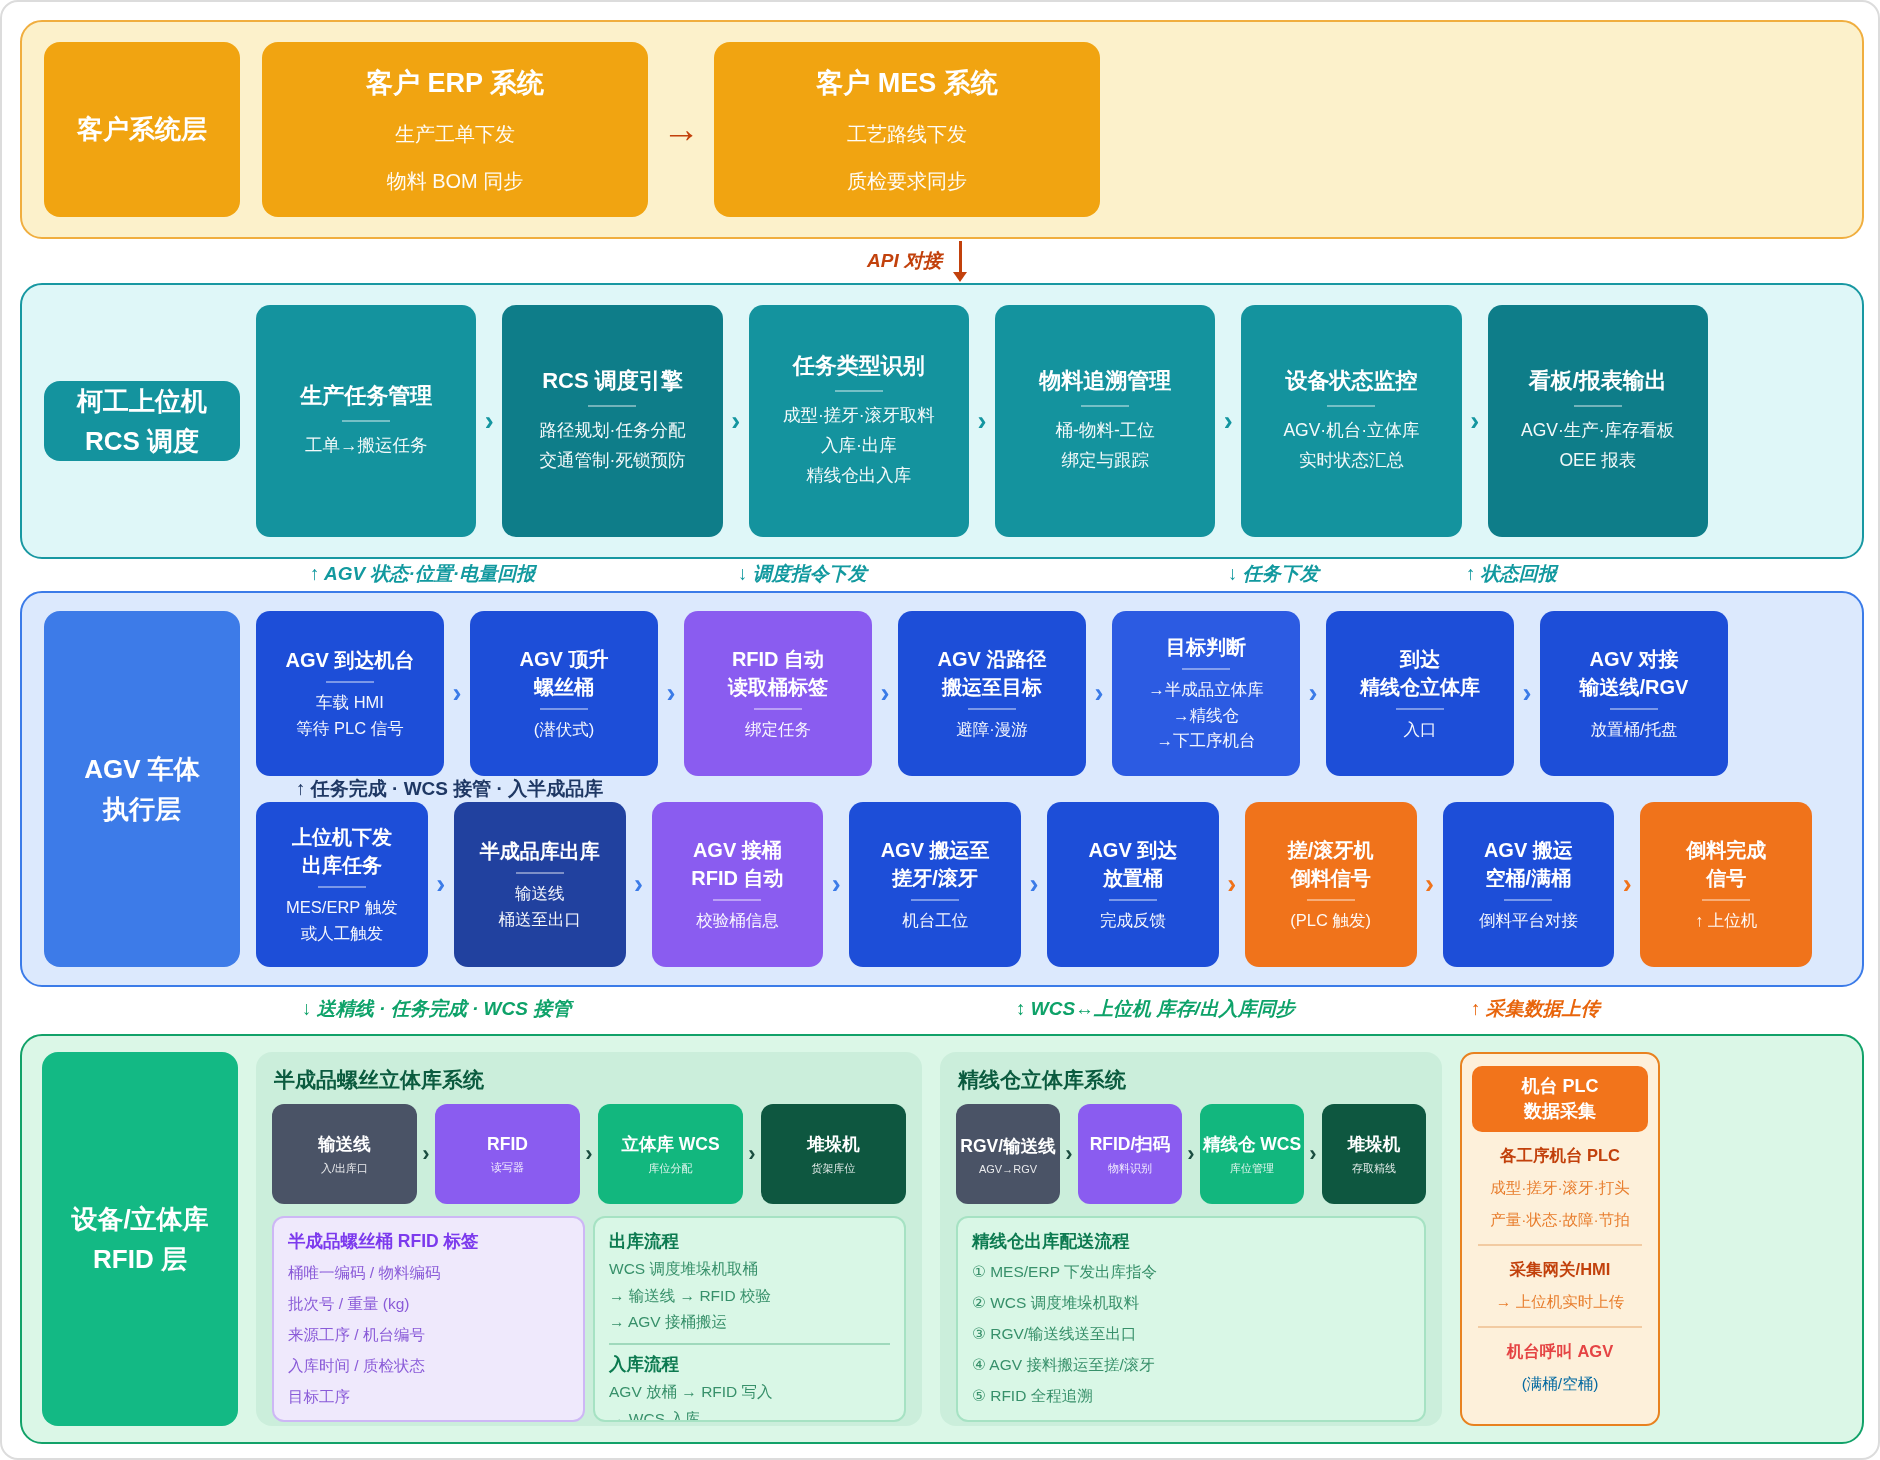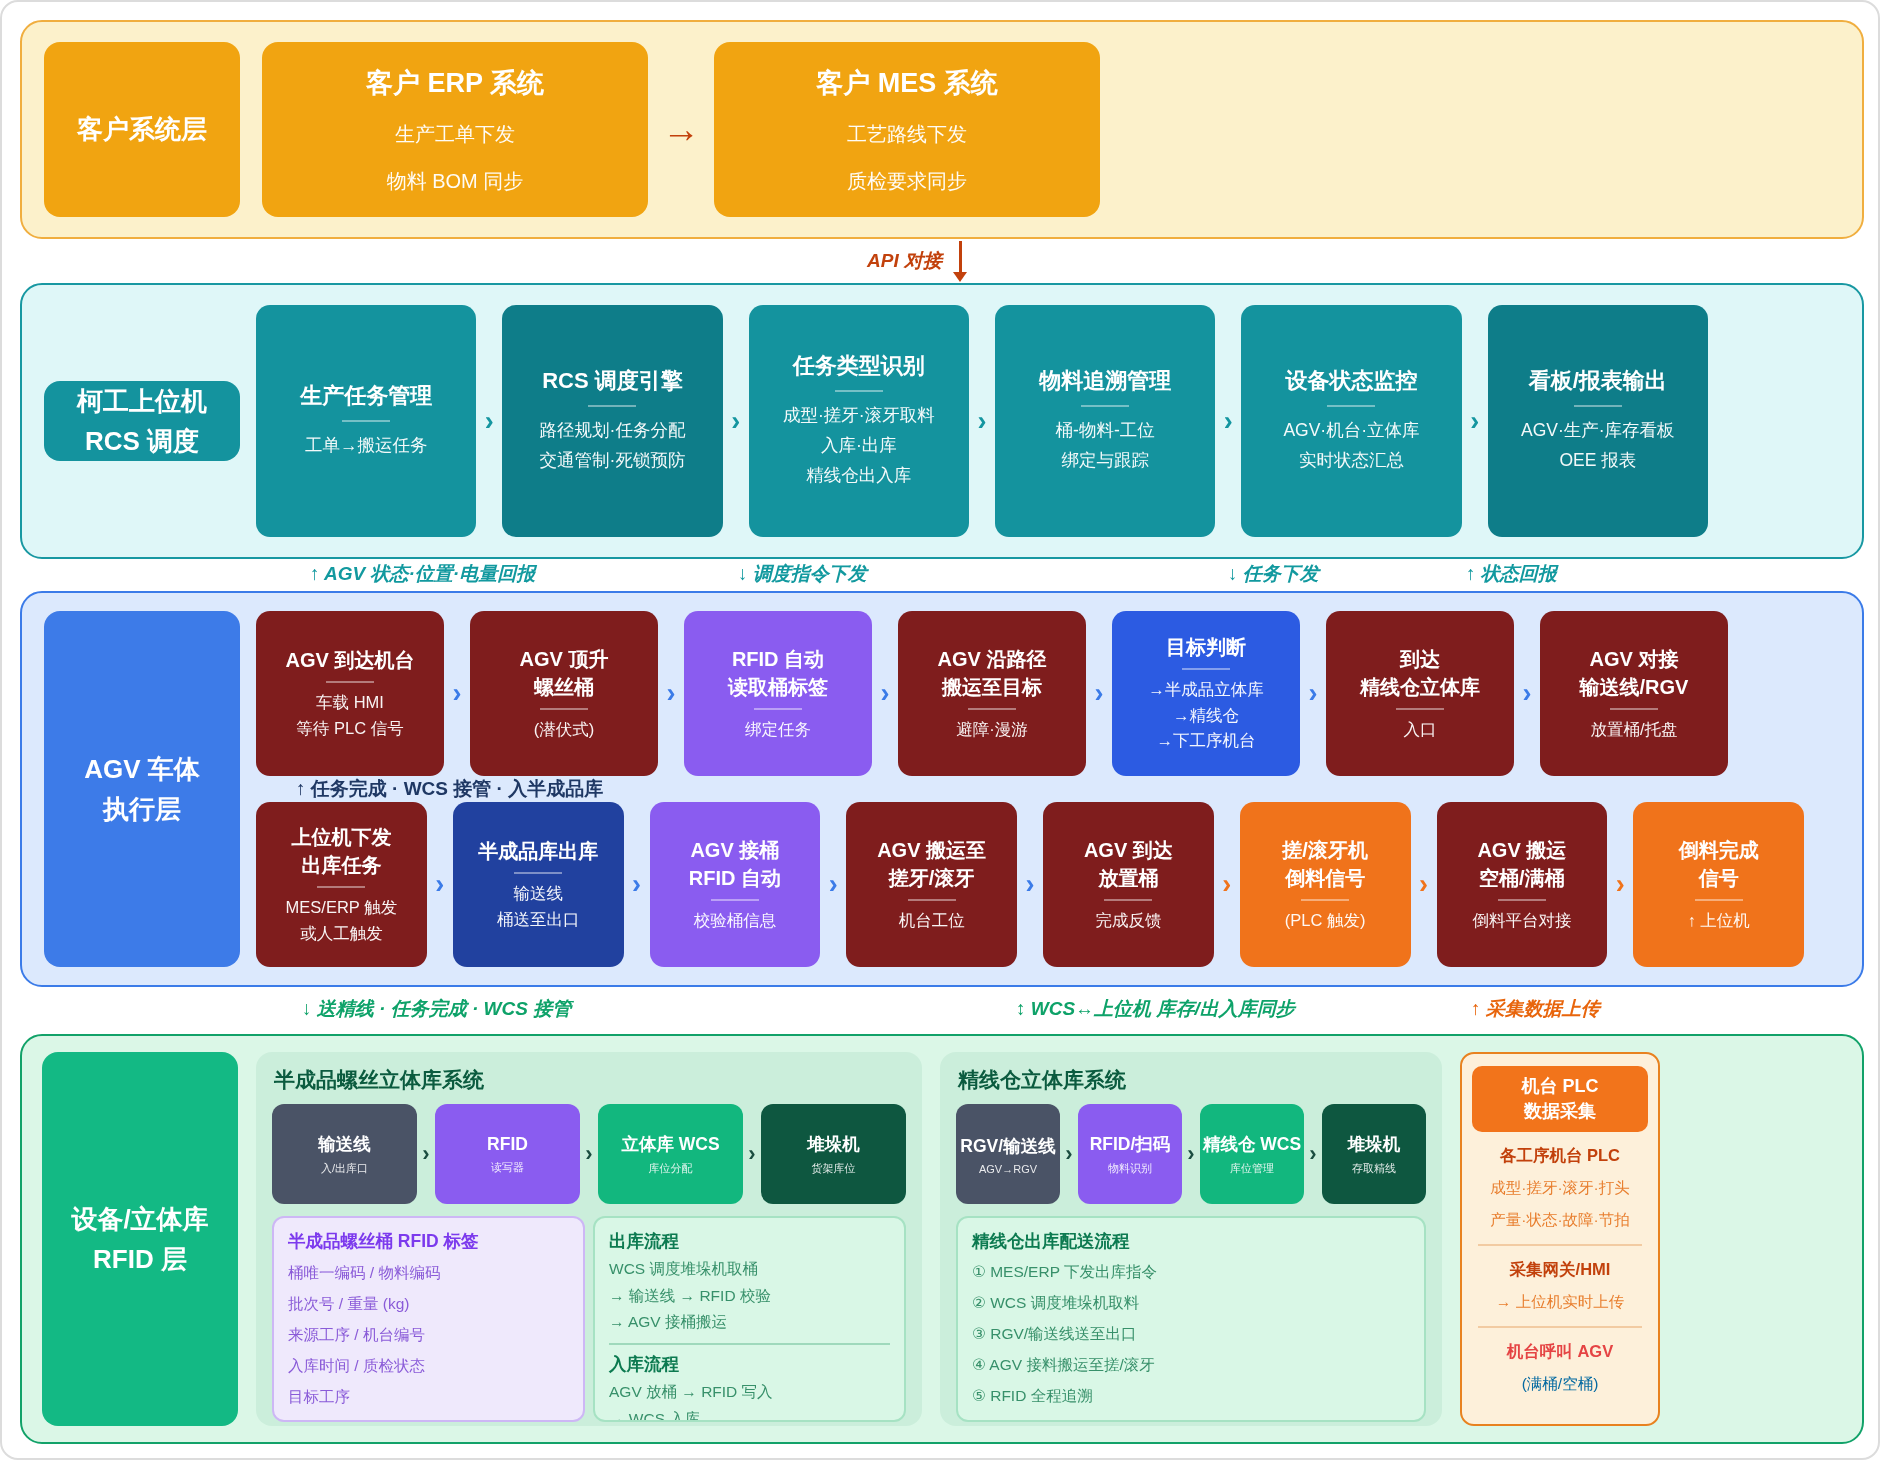--- a/index.html
+++ b/index.html
@@ -61,28 +61,28 @@
   
   #layer2 .frow { margin-left:16px; margin-right:132px; }
   #layer2 .node { height:232px; }
   #layer2 .nt { font-size:22px; }
   #layer2 .nl { font-size:17.5px; line-height:1.7; }
   .n-teal { background:#14939E; } .n-teal-dark { background:#0E7D89; }
 
   
   #l3col { flex:1; display:flex; flex-direction:column; margin-left:16px; }
   #l3row1 { height:168px; margin-right:112px; }
-  #l3row2 { height:162px; margin-right:36px; }
+  #l3row2 { height:162px; margin-right:28px; }
   #layer3 .node { height:100%; }
   #layer3 .nt { font-size:20px; line-height:1.4; }
   #layer3 .ndiv { margin:7px auto; }
   #layer3 .nl { font-size:16.5px; line-height:1.55; }
   .mid-annot { height:26px; margin:0 0 0 40px; display:flex; align-items:center;
                color:#1F3864; font-size:19px; font-weight:bold; }
-  .n-blue { background:#7f1d1d; } .n-deep { background:#2C5BE2; } .n-navy { background:#21419F; }
+  .n-blue { background:#1d4ed8; } .n-deep { background:#2C5BE2; } .n-navy { background:#21419F; }
   .n-purple { background:#8A5CF0; } .n-warn { background:#F0731B; }
 
   
   .annot-row { position:absolute; left:2px; width:100%; }
   #annots-rcs { top:559px; height:28px; }
   #annots-dev { top:994px; height:34px; }
   .annot { position:absolute; font-size:19px; font-weight:bold; font-style:italic; white-space:nowrap; }
   .an-teal { color:#12999F; } .an-green { color:#0EA269; } .an-orange { color:#E8650C; }
 
   

